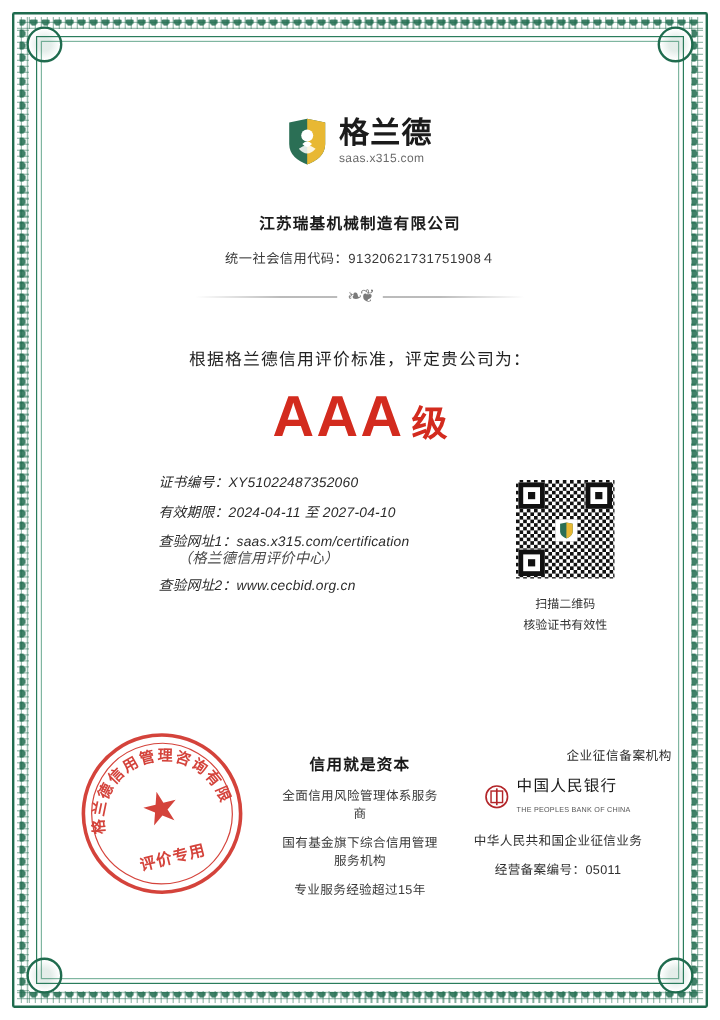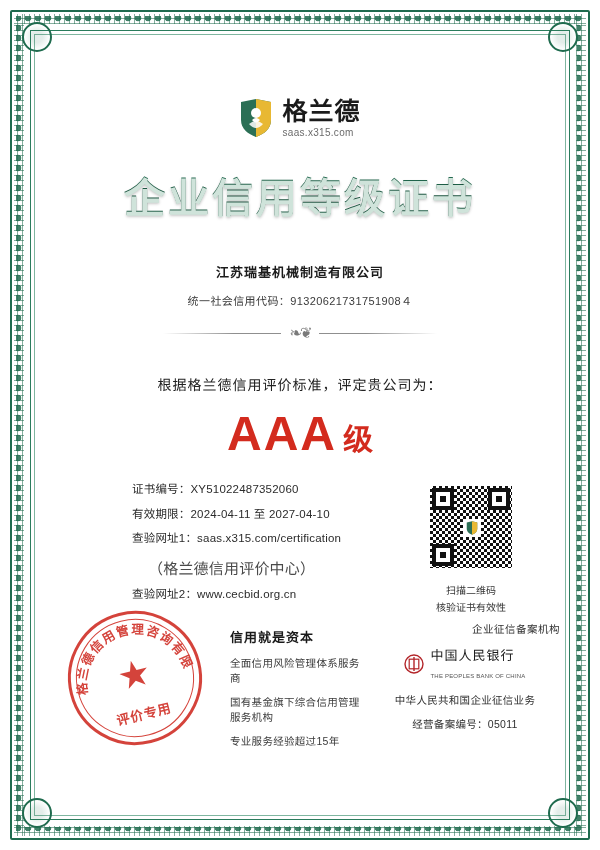--- a/index.html
+++ b/index.html
@@ -227,26 +227,27 @@
   .details {
     flex: 0 0 auto;
     width: 250px;
     font-size: 11.5px;
     color: #2b2b2b;
     line-height: 1;
   }
   .details .row {
     margin-bottom: 13px;
     letter-spacing: 0.2px;
+    font-style: italic;
   }
   .details .row .sub {
     display: block;
-    margin-top: 16px;
+    margin-top: 0;
     margin-left: 16px;
-    font-size: 15px;
+    font-size: 12px;
     color: #4a4a4a;
   }
   .details a {
     color: #2b2b2b;
     text-decoration: none;
   }
   .qr-block {
     flex: 1;
     display: flex;
     flex-direction: column;
@@ -368,21 +369,21 @@
   }
   .seal .arc text {
     font-size: 12.5px;
     font-weight: bold;
     fill: #cf2a21;
     letter-spacing: 1.5px;
   }
 
   .footer-mid {
     flex: 1;
-    text-align: left;
+    text-align: center;
     padding-top: 8px;
   }
   .slogan {
     font-size: 13px;
     font-weight: bold;
     color: #1a1a1a;
     letter-spacing: 1px;
   }
   .footer-mid .li {
     margin-top: 9px;
@@ -460,23 +461,20 @@
           <path d="M13 22 q4 -4 8 0 q-4 5 -8 0 Z" fill="#ffffff"></path>
           <path d="M10 26 q7 -6 14 0 q-7 8 -14 0 Z" fill="#ffffff" opacity="0.85"></path>
         </svg>
       </span>
       <span class="brand-text">
         <span class="brand-name">格兰德</span>
         <span class="brand-sub">saas.x315.com</span>
       </span>
     </div>
 
-    <div class="title-wrap">
-      <span class="main-title">企业信用等级证书</span>
-    </div>
 
     <div class="company">江苏瑞基机械制造有限公司</div>
     <div class="credit-code">
       <span>统一社会信用代码：</span><span>91320621731751908４</span>
     </div>
 
     <div class="divider">
       <span class="line"></span>
       <span class="orn">❧❦</span>
       <span class="line right"></span>

